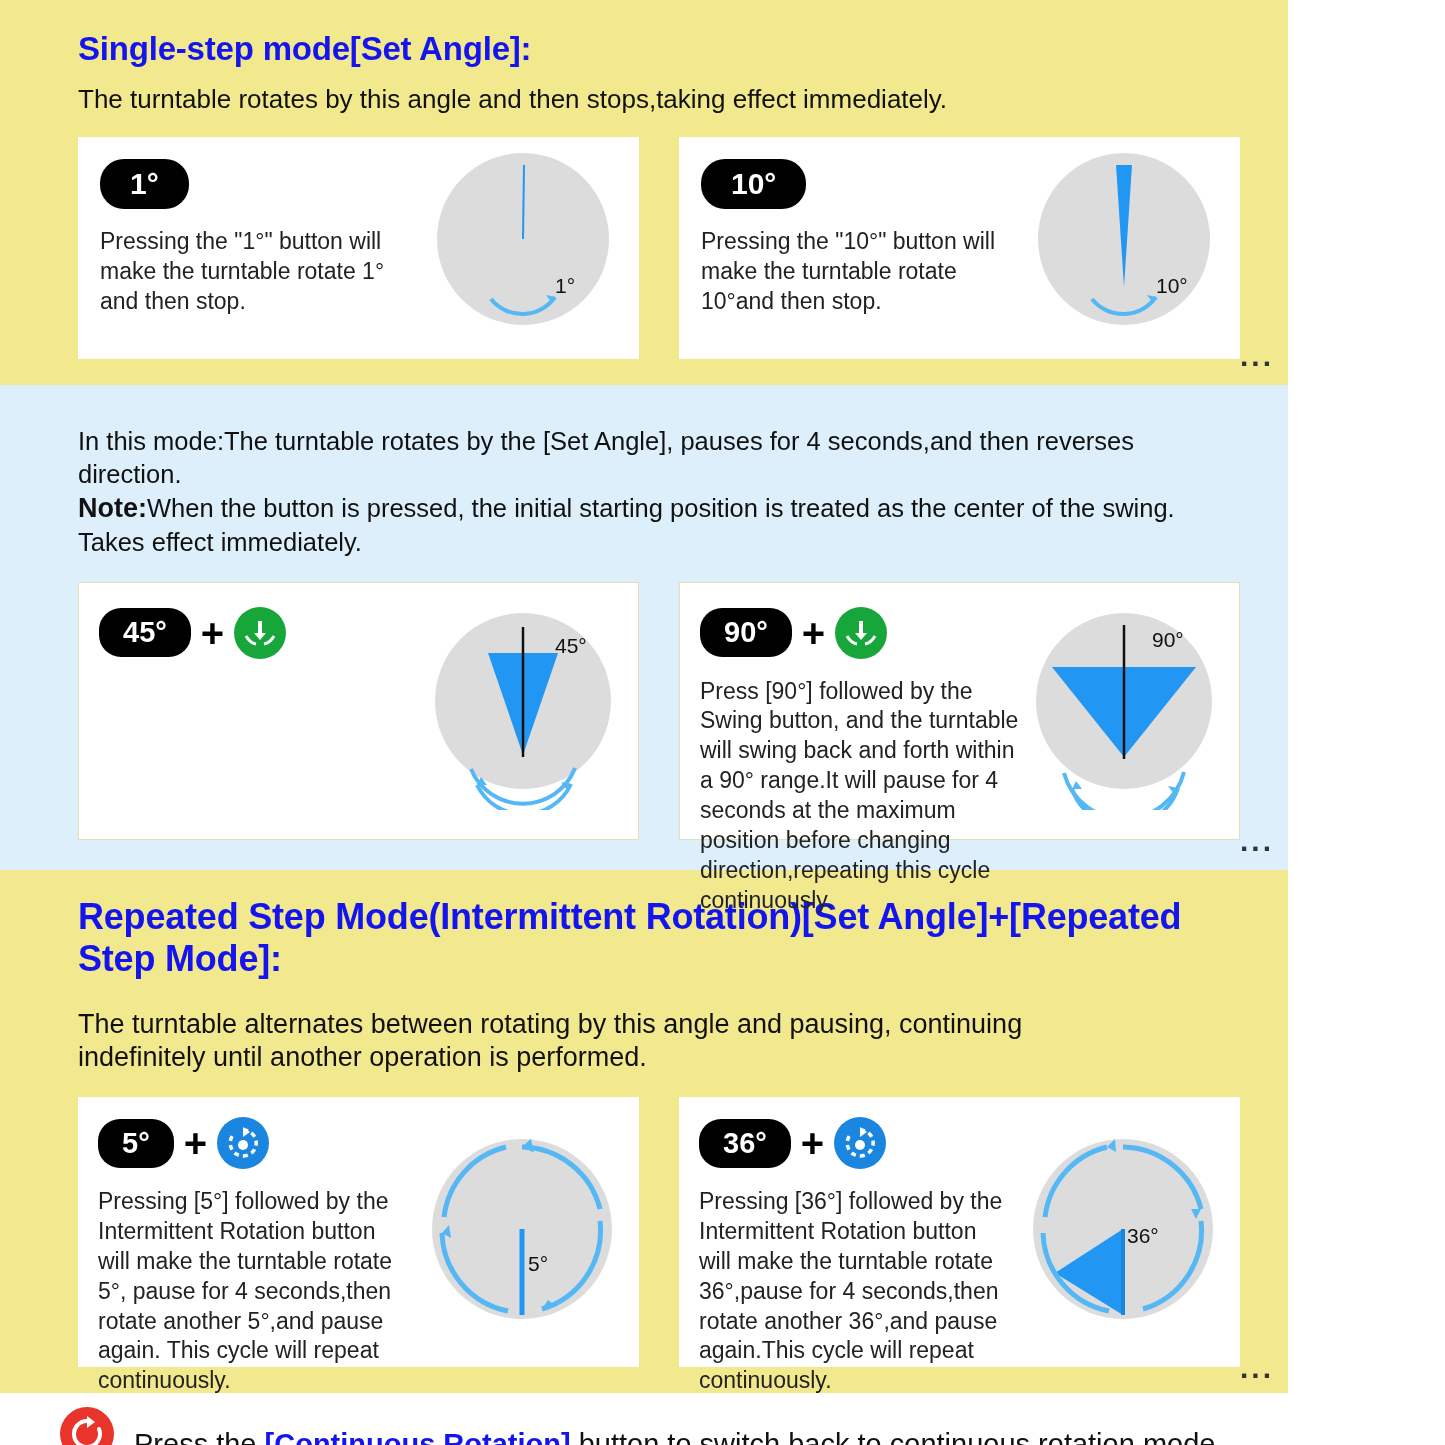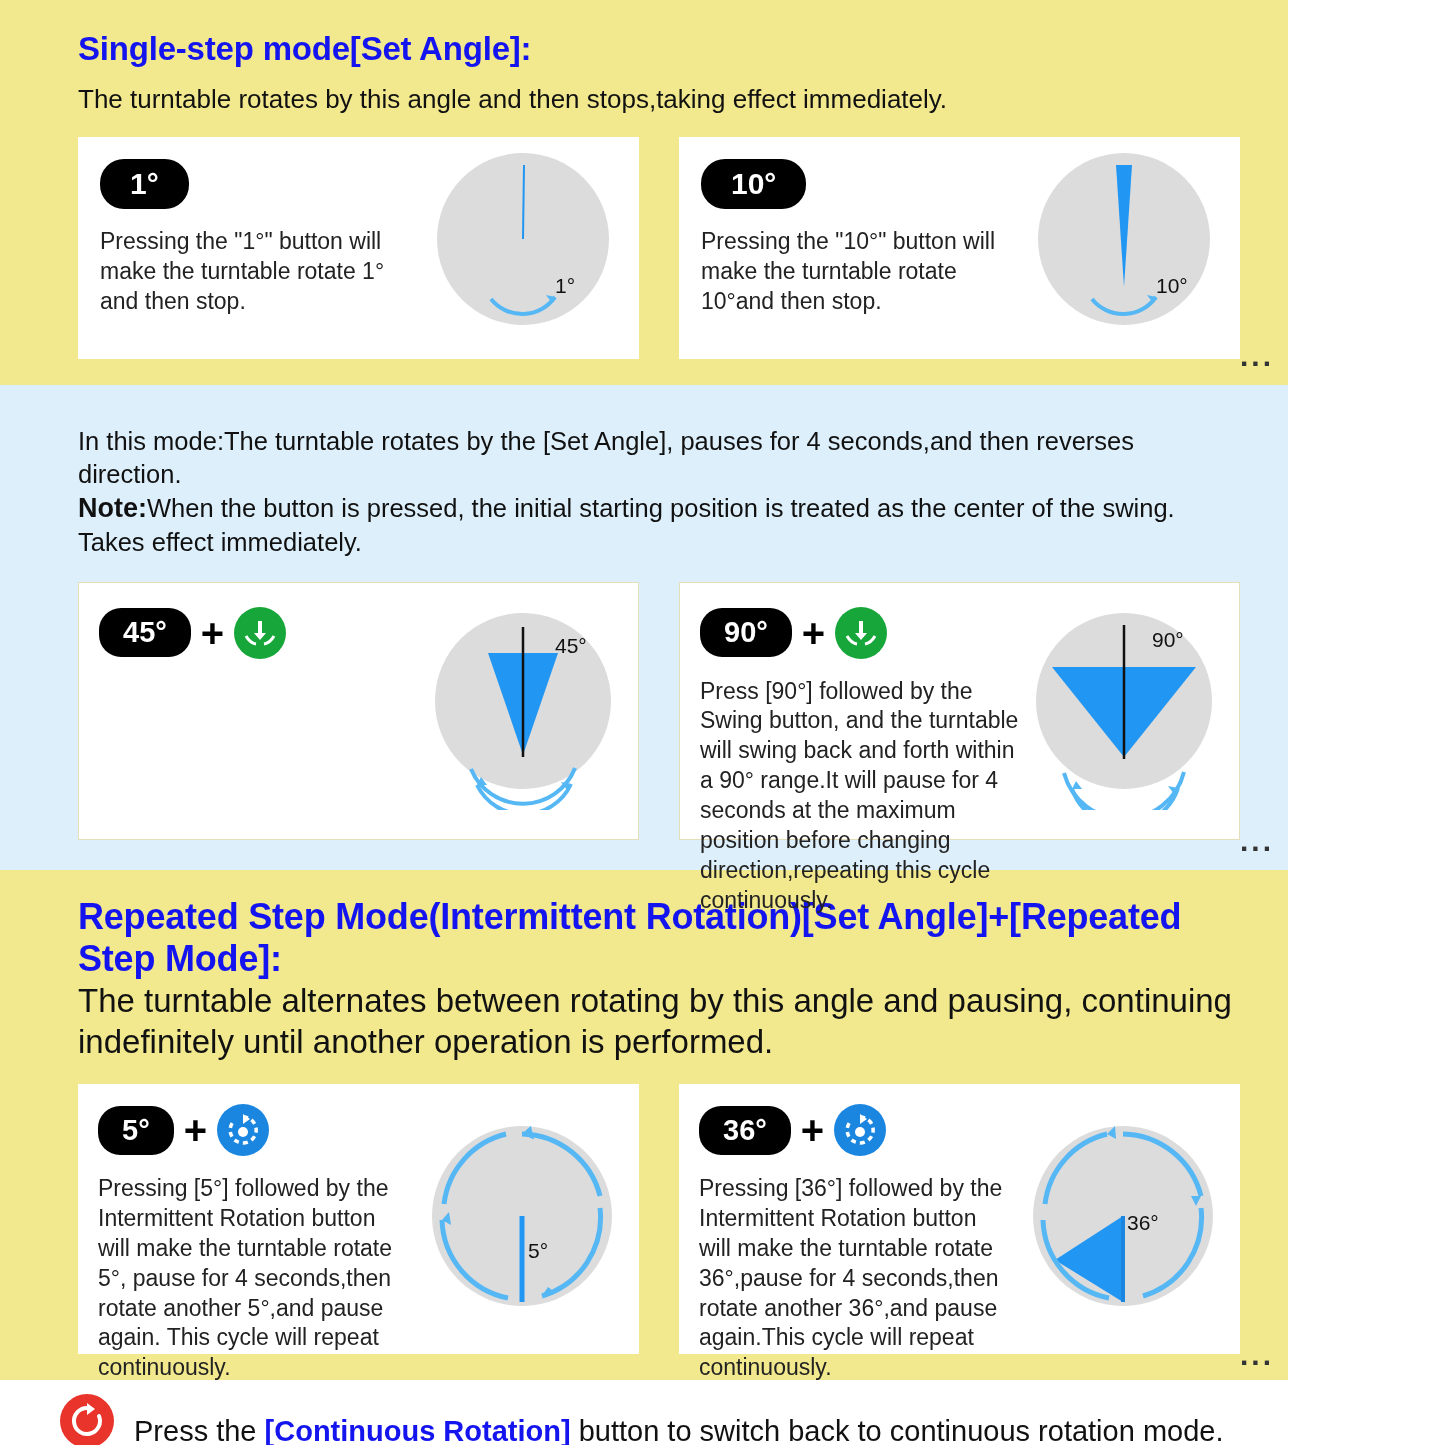--- a/index.html
+++ b/index.html
@@ -69,21 +69,21 @@
   .badge{
     width:52px;height:52px;border-radius:50%;
     display:inline-flex;align-items:center;justify-content:center;
   }
   .badge-green{background:#17a63a;}
   .badge-blue{background:#1a86e0;}
 
   
   #sec3{padding:26px 48px 26px 48px;}
   #sec3 .sec-title{font-size:36px;padding-left:30px;}
-  #sec3 .sec-body{font-size:33px;padding-left:30px;margin-top:0;line-height:1.25;}
+  #sec3 .sec-body{font-size:27px;padding-left:30px;margin-top:28px;line-height:1.25;}
   .card-3{height:270px;padding:20px 18px 0 20px;}
 
   .dots{
     position:absolute;right:6px;bottom:4px;
     font-size:30px;color:#333;letter-spacing:3px;font-weight:bold;
   }
 
   
   #footer{
     background:#fff;display:flex;align-items:flex-end;gap:20px;

